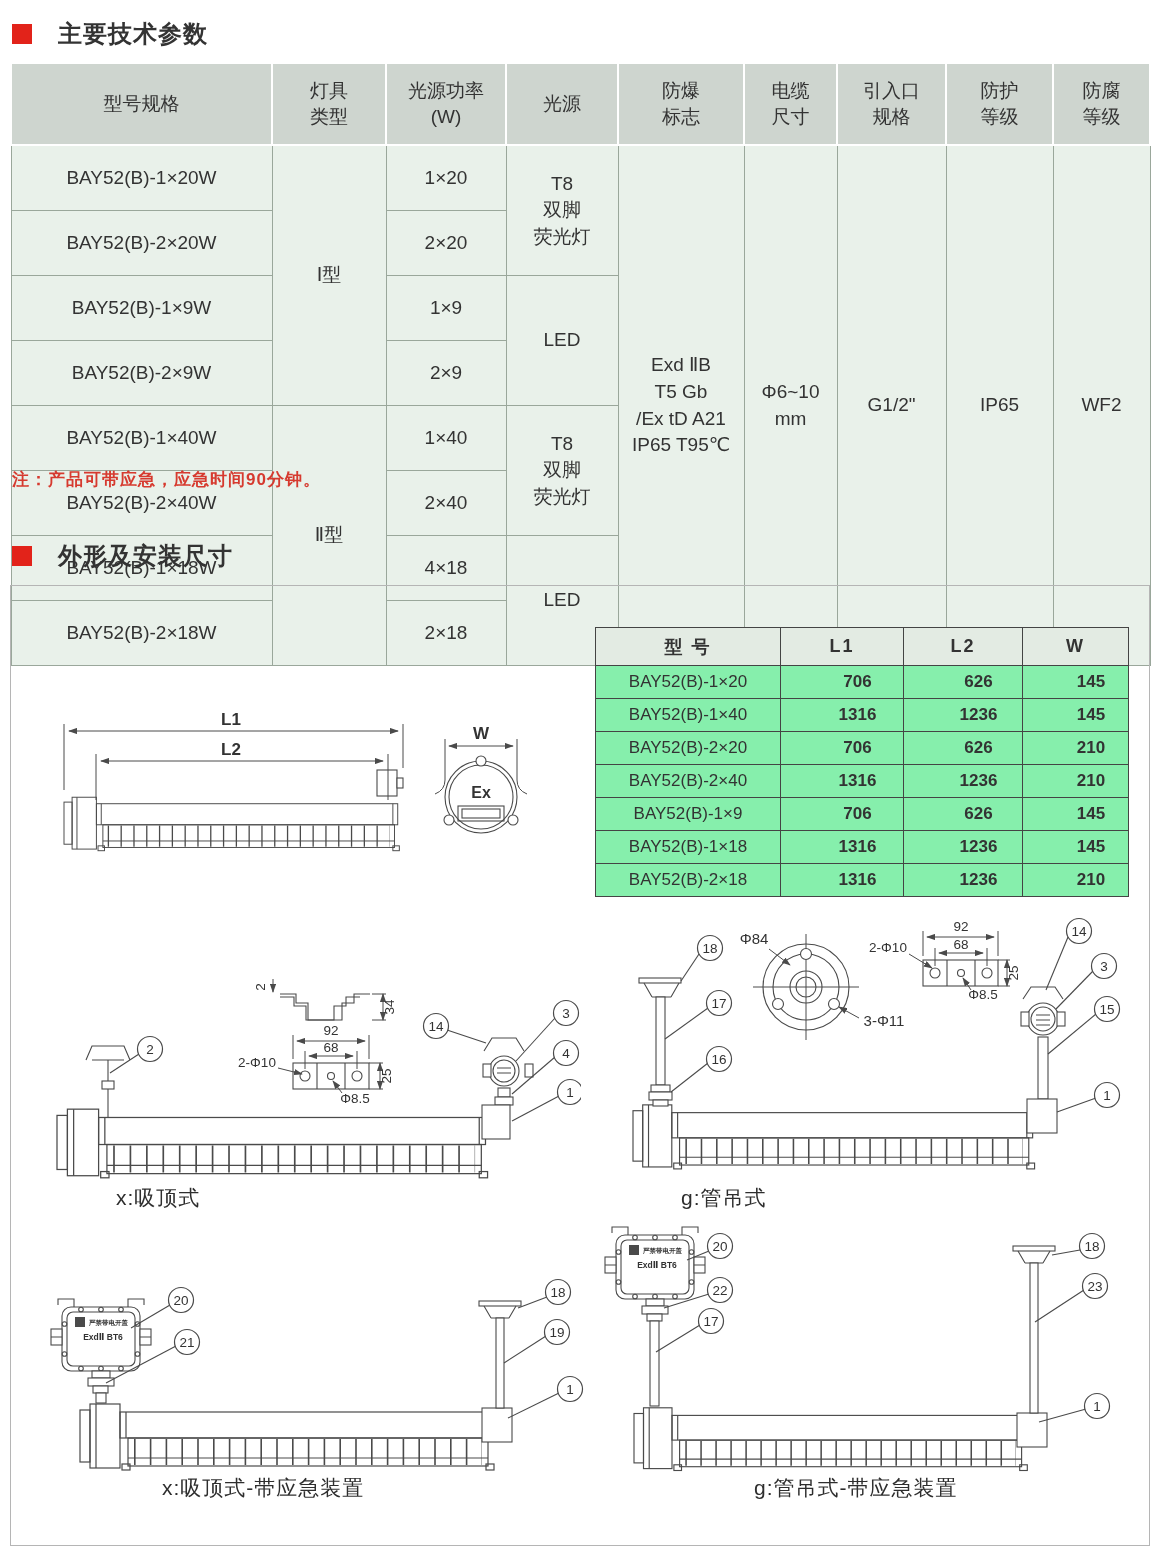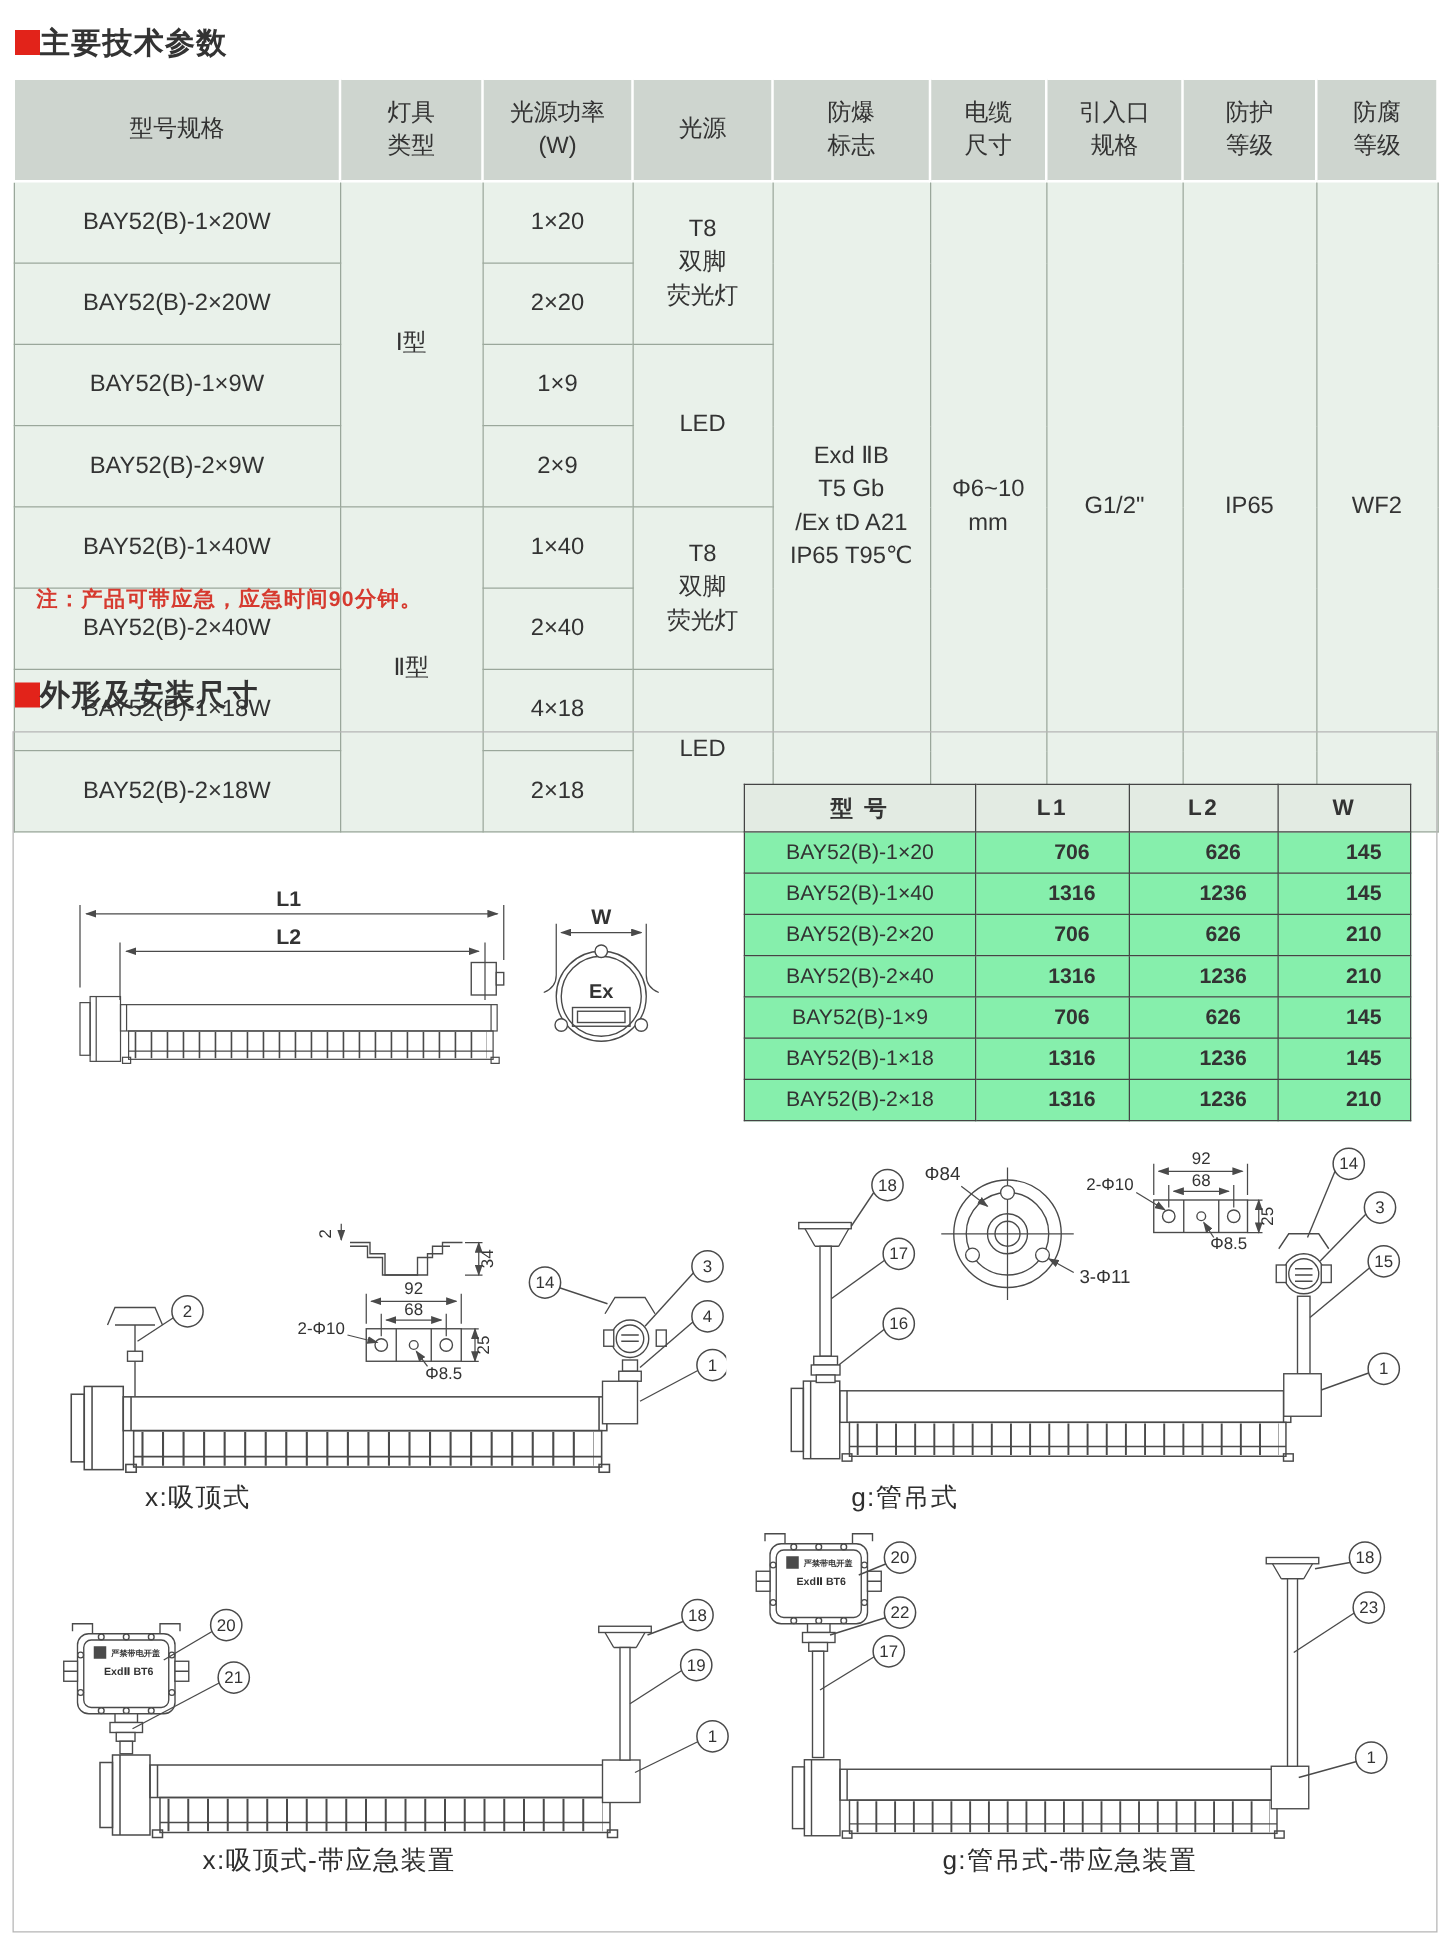--- a/index.html
+++ b/index.html
@@ -1,26 +1,26 @@
 <!DOCTYPE html>
 <html style="--accent: #e2231a; --note: #d63a2f; --title: #333333; --table-header-bg: #ced5cf; --table-row-bg: #e9f1ea; --table-border: #9aa79b; --dim-header-bg: #e3ebe3; --dim-border: #444444; --box-border: #b5b5b5;"><head>
 <meta charset="utf-8">
 <style>
   html,body{margin:0;padding:0;background:#fff;}
   body{width:1160px;height:1557px;position:relative;font-family:"Liberation Sans","DejaVu Sans",sans-serif;color:#333;}
-  .section-title{position:absolute;display:flex;align-items:center;gap:0;}
+  .section-title{position:absolute;display:flex;align-items:center;gap:26px;}
   .title-square{width:20px;height:20px;background:var(--accent,#e2231a);}
   .title-text{font-size:24px;font-weight:bold;color:var(--title,#333);letter-spacing:1px;}
   
   .spec-table{position:absolute;left:10px;top:62px;border-collapse:collapse;table-layout:fixed;width:1139px;}
   .spec-table th{background:var(--table-header-bg,#ced5cf);border:2px solid #fff;font-weight:normal;font-size:19px;height:78px;white-space:pre-line;line-height:1.35;}
   .spec-table td{background:var(--table-row-bg,#e9f1ea);border:1px solid var(--table-border,#9aa79b);font-size:19px;text-align:center;height:40px;white-space:pre-line;line-height:1.4;padding:12px 4px;}
   .spec-table tr:first-child td{border-top:2px solid #fff;}
   
-  .note{position:absolute;left:12px;top:468px;color:var(--note,#d63a2f);font-size:17px;font-weight:bold;letter-spacing:1px;margin-left:17px;}
+  .note{position:absolute;left:12px;top:468px;color:var(--note,#d63a2f);font-size:17px;font-weight:bold;letter-spacing:1px;}
   
   .outer-box{position:absolute;left:10px;top:585px;width:1138px;height:959px;border:1px solid var(--box-border,#b5b5b5);}
   
   .dim-table{position:absolute;left:584px;top:41px;border-collapse:collapse;table-layout:fixed;width:533px;border-radius:10px;}
   .dim-table th{background:var(--dim-header-bg,#e3ebe3);border:1.5px solid var(--dim-border,#444);font-size:18px;font-weight:bold;height:35px;letter-spacing:2px;}
   .dim-table td{border:1.5px solid var(--dim-border,#444);font-size:17px;text-align:center;height:30px;background:#86efac;}
   .dim-table td.num{font-weight:bold;padding-left:32px;}
   
   .fig{position:absolute;}
   .fig-caption{position:absolute;font-size:21px;color:#2e2e2e;text-align:left;width:300px;letter-spacing:1px;}

